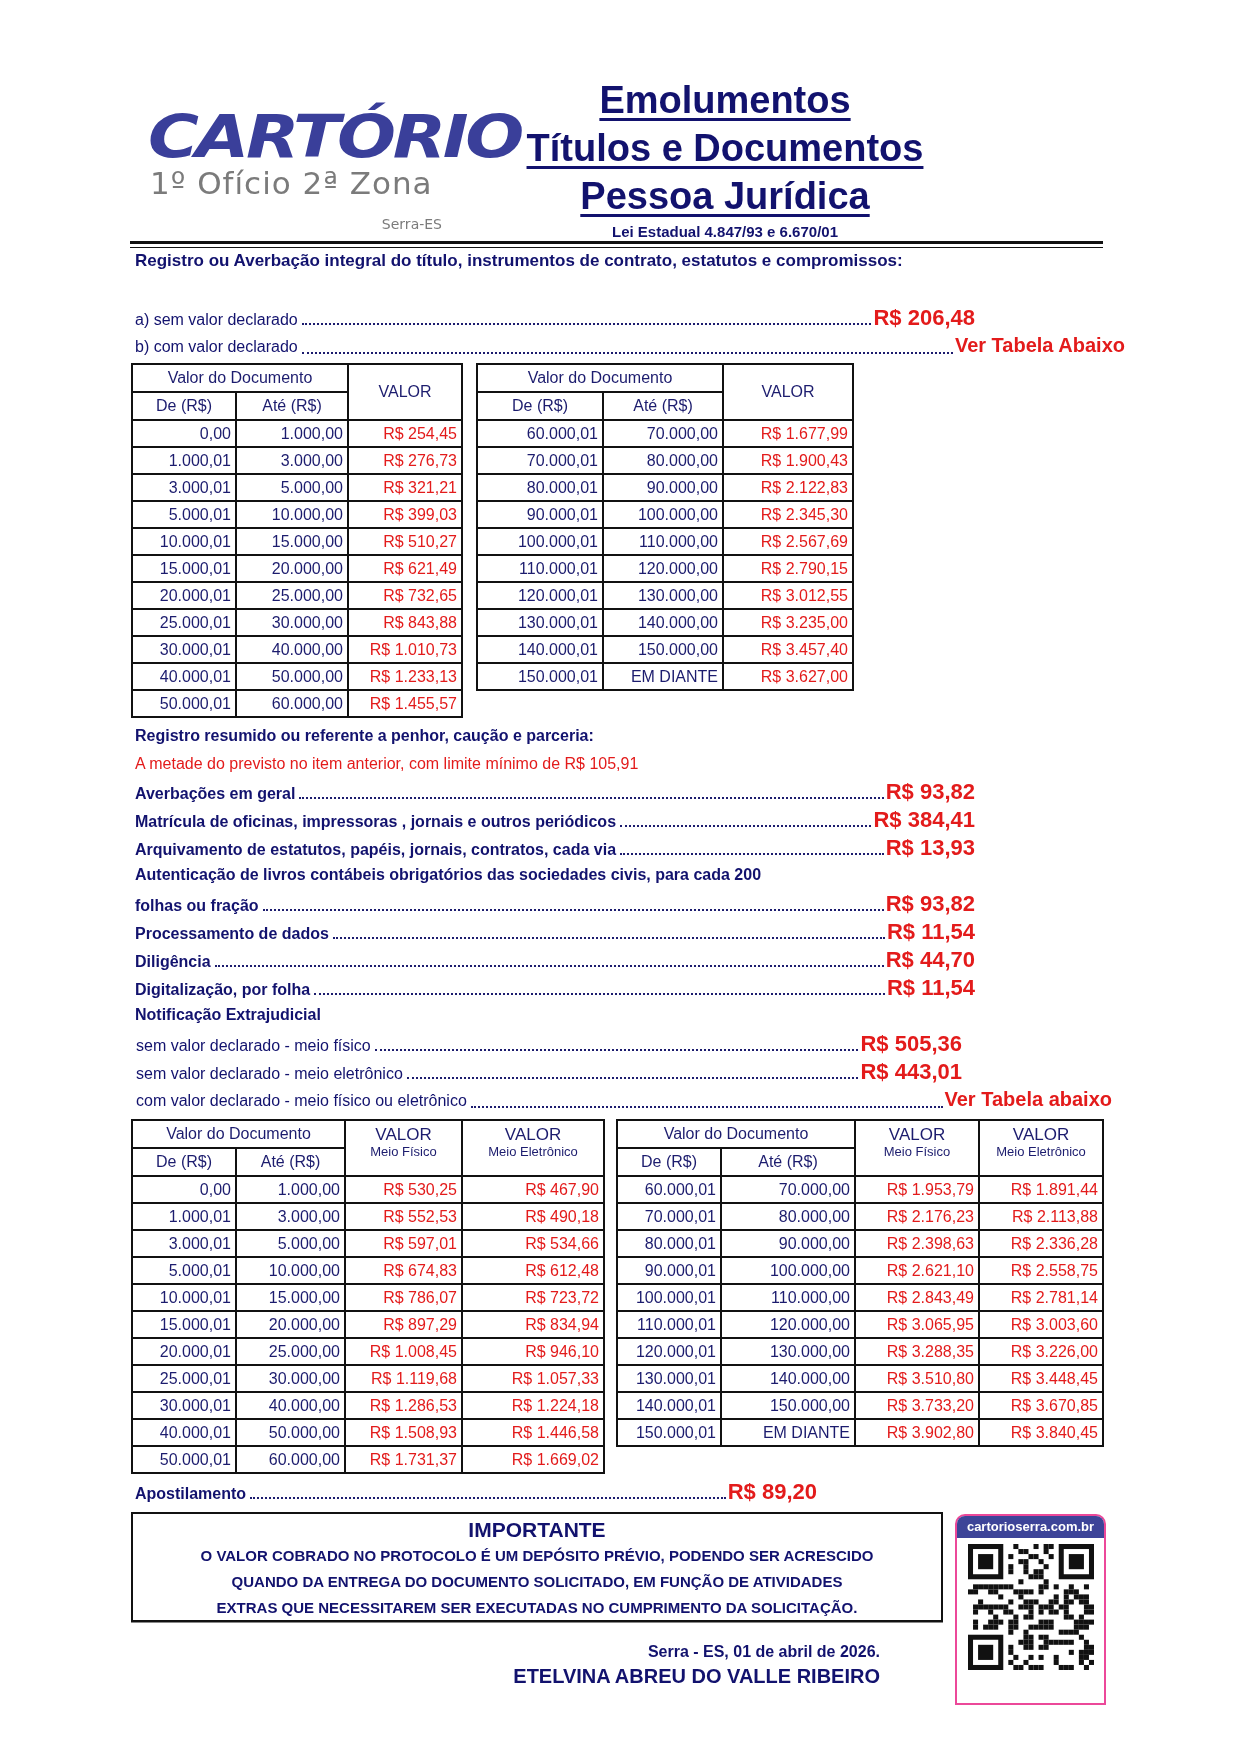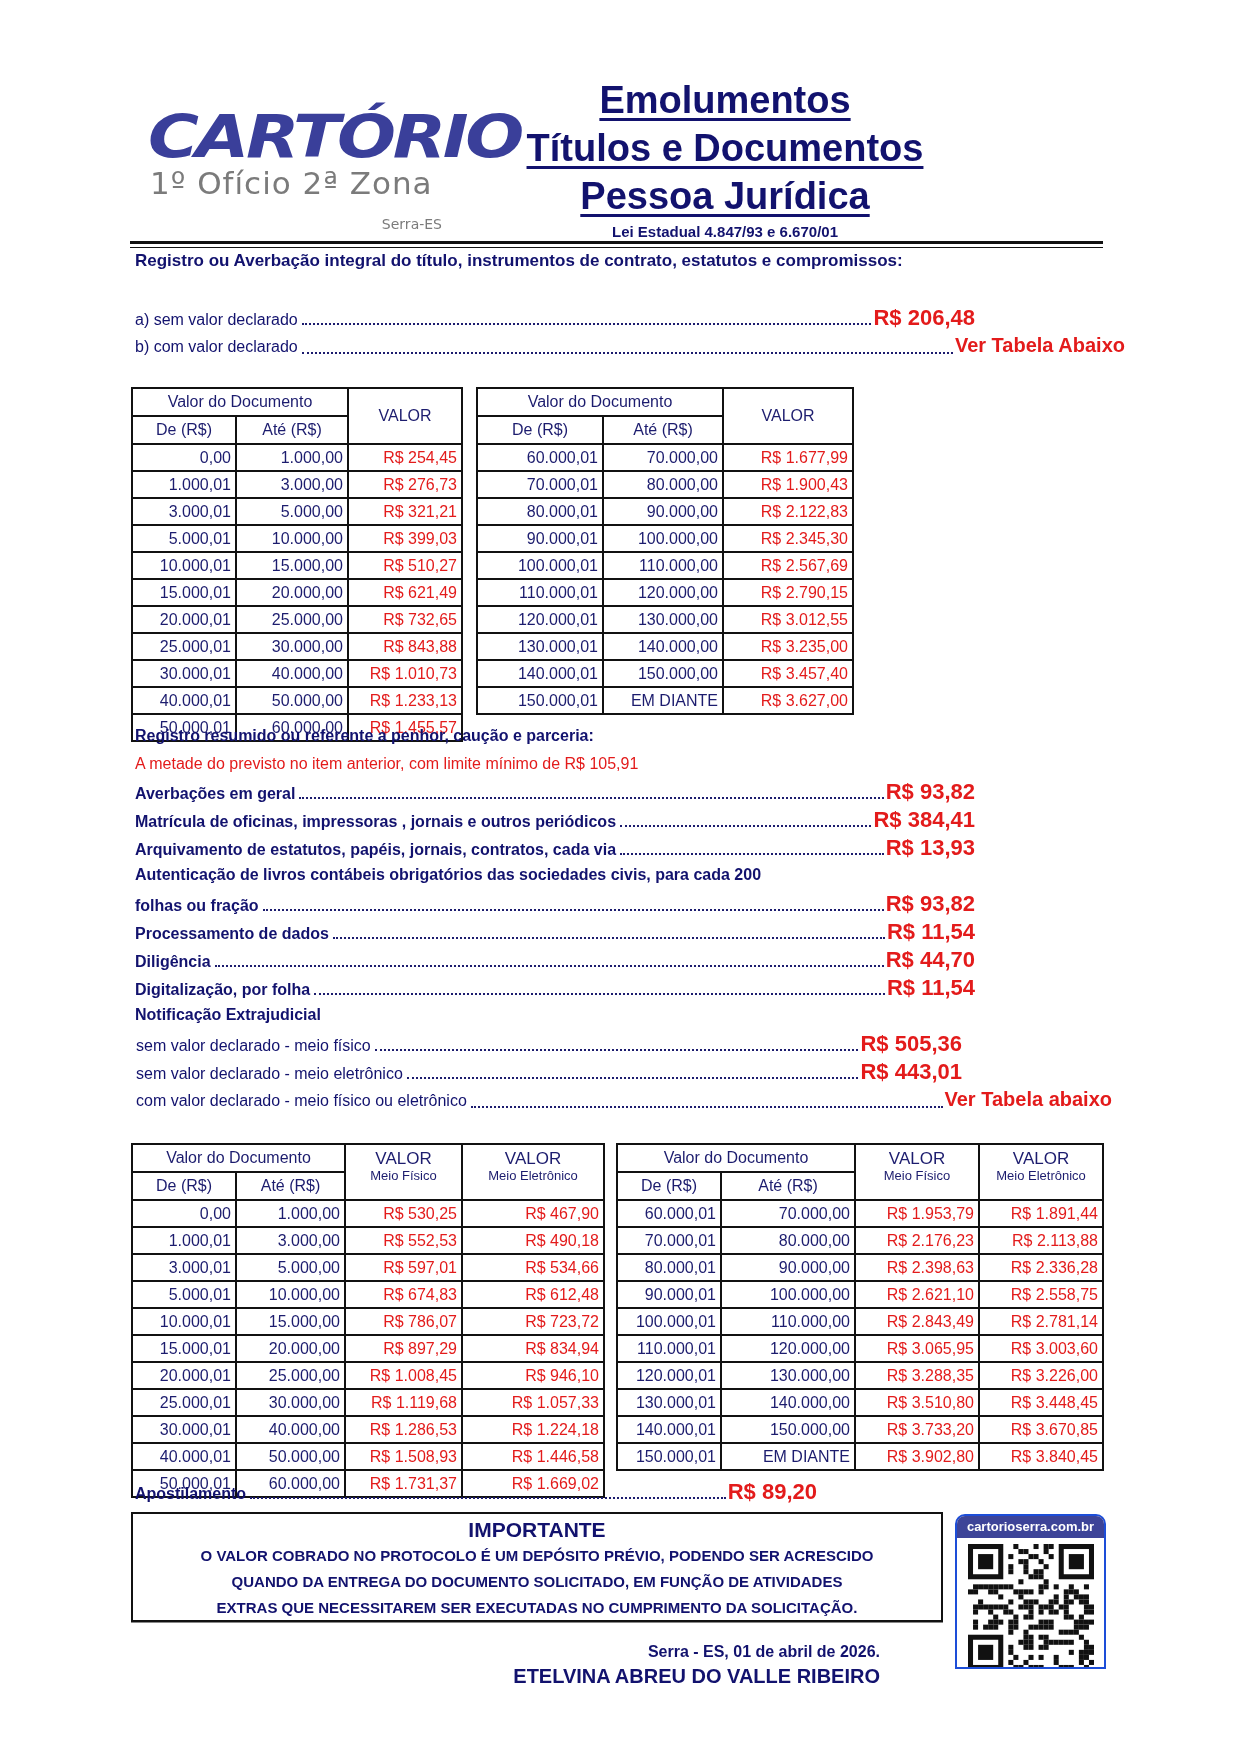--- a/index.html
+++ b/index.html
@@ -24,34 +24,34 @@
   .line-item { left: 135px; width: 840px; display: flex; align-items: baseline; font-size: 16px; white-space: nowrap; color: #12126e; height: 24px; }
   .line-item.bold { font-weight: bold; }
   .line-item .lbl { flex: 0 0 auto; }
   .line-item .dots { flex: 1 1 auto; overflow: hidden; border-bottom: 2px dotted #1c1c6e; margin: 0 2px 4px 4px; height: 1px; align-self: flex-end; }
   .price { font-weight: bold; color: #e31b1b; font-size: 22px; white-space: nowrap; }
   .price-sm { font-weight: bold; color: #e31b1b; font-size: 20px; white-space: nowrap; }
   .red-note { left: 135px; font-size: 16px; color: #e31b1b; white-space: nowrap; }
   .sub-item { left: 136px; text-align: right; }
 
   
-  table { position: absolute; border-collapse: collapse; font-size: 16px; color: #1c1c6e; margin-top: 24px; }
+  table { position: absolute; border-collapse: collapse; font-size: 16px; color: #1c1c6e; }
   table td, table th { border: 2px solid #111; padding: 0 4px; font-weight: normal; height: 27px; white-space: nowrap; }
   table th { text-align: center; height: 28px; }
   table td.num { text-align: right; }
   table td.val { text-align: right; color: #e31b1b; }
   th .hsub { display: block; font-size: 13px; line-height: 14px; }
   th .hmain { display: block; font-size: 17px; line-height: 20px; }
 
   
   .imp { left: 131px; top: 1512px; width: 812px; height: 110px; border: 2px solid #111; box-shadow: 0 1px 0 #888; text-align: center; color: #12126e; font-weight: bold; }
   .imp h2 { font-size: 21px; margin-top: 3px; line-height: 26px; }
   .imp p { font-size: 15px; line-height: 26px; }
 
-  .qr { left: 955px; top: 1514px; width: 151px; height: 155px; border: 2px solid #1d4ed8; border-radius: 10px 10px 0 0; overflow: hidden; background: #fff; }
+  .qr { left: 955px; top: 1514px; width: 151px; height: 191px; border: 2px solid #ec4899; border-radius: 10px 10px 0 0; overflow: hidden; background: #fff; }
   .qr-head { background: #3d4498; color: #fff; font-weight: bold; font-size: 13px; text-align: center; height: 22px; line-height: 22px; }
   .qr svg { display: block; margin: 6px auto 0; }
 
   .footer { left: 400px; width: 480px; text-align: right; font-weight: bold; color: #12126e; }
   .footer .date { font-size: 16px; line-height: 24px; }
   .footer .name { font-size: 20px; line-height: 24px; }
 </style>
 </head>
 <body>
 

